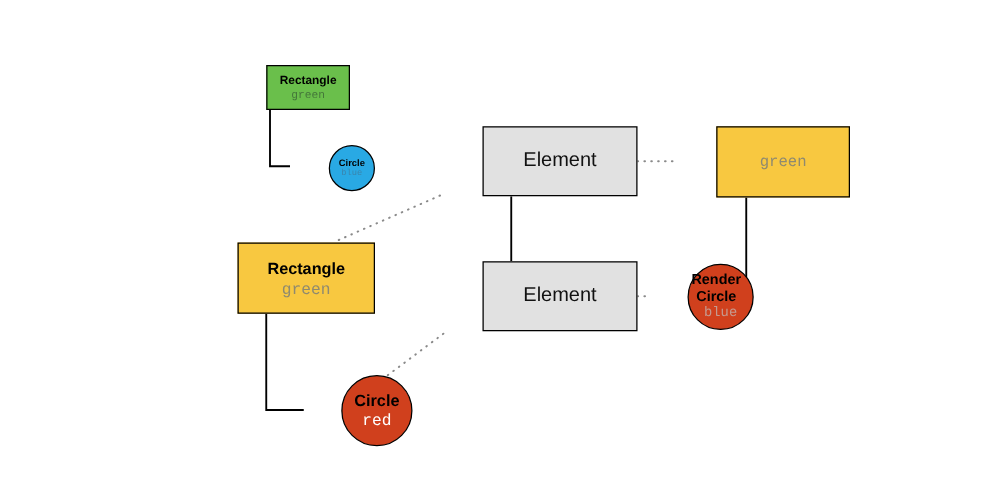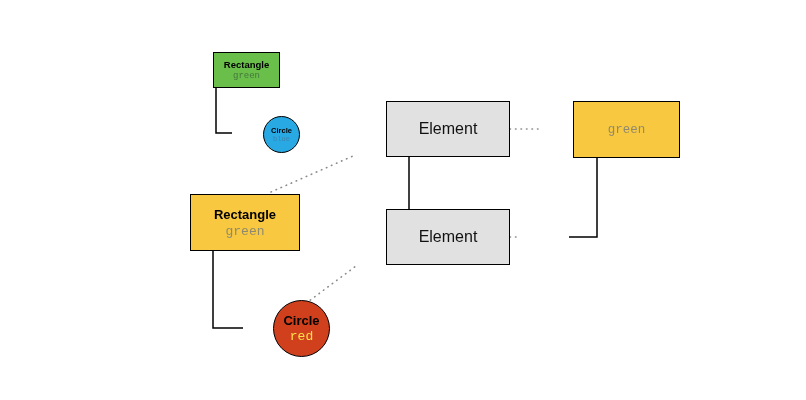--- a/index.html
+++ b/index.html
@@ -91,21 +91,25 @@
     <div class="title">Element</div>
   </div>
 
   <div class="node n-rect-yellow" style="background-color: rgb(248, 200, 64);">
     <div class="title">Rectangle</div>
     <div class="subtitle" style="color: rgb(143, 138, 111);">green</div>
   </div>
 
   <div class="node circle n-circle-red" style="background-color: rgb(208, 64, 29);">
     <div class="title">Circle</div>
-    <div class="subtitle" style="color: #fde047;">red</div>
+    <div class="subtitle" style="color: #ffffff;">red</div>
   </div>
 
   <div class="node n-render-rect" style="background-color: rgb(248, 200, 64);">
     <div class="subtitle" style="color: rgb(143, 138, 111);">green</div>
   </div>
 
+  <div class="node circle n-render-circle" style="background-color: rgb(208, 64, 29);">
+    <div class="title">Render Circle</div>
+    <div class="subtitle" style="color: rgb(197, 154, 143);">blue</div>
+  </div>
 
 </div>
 
 </body></html>

